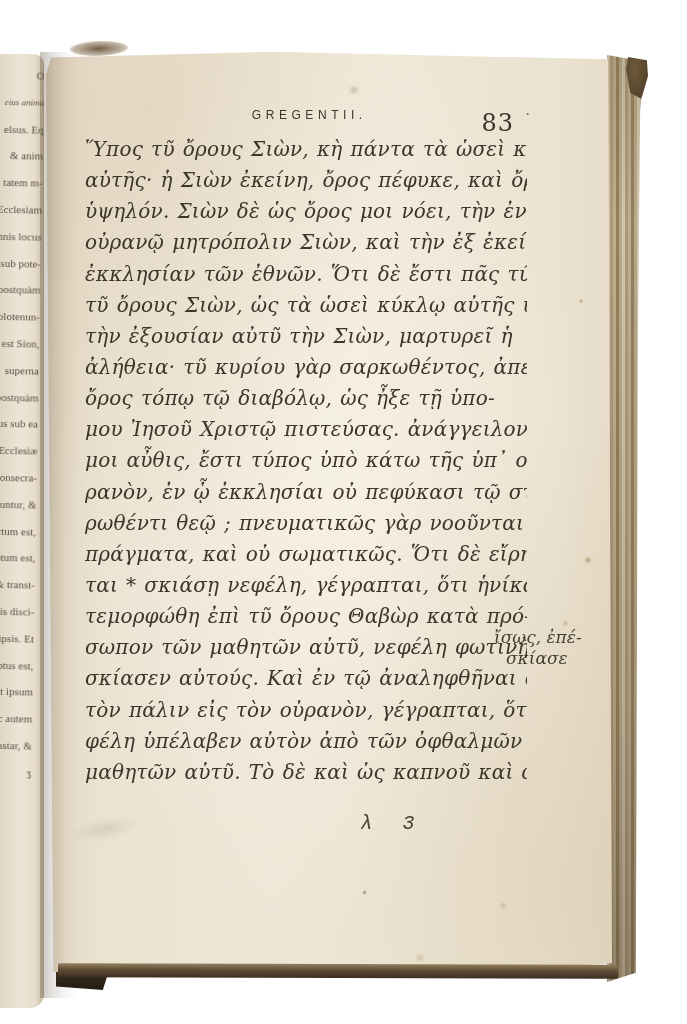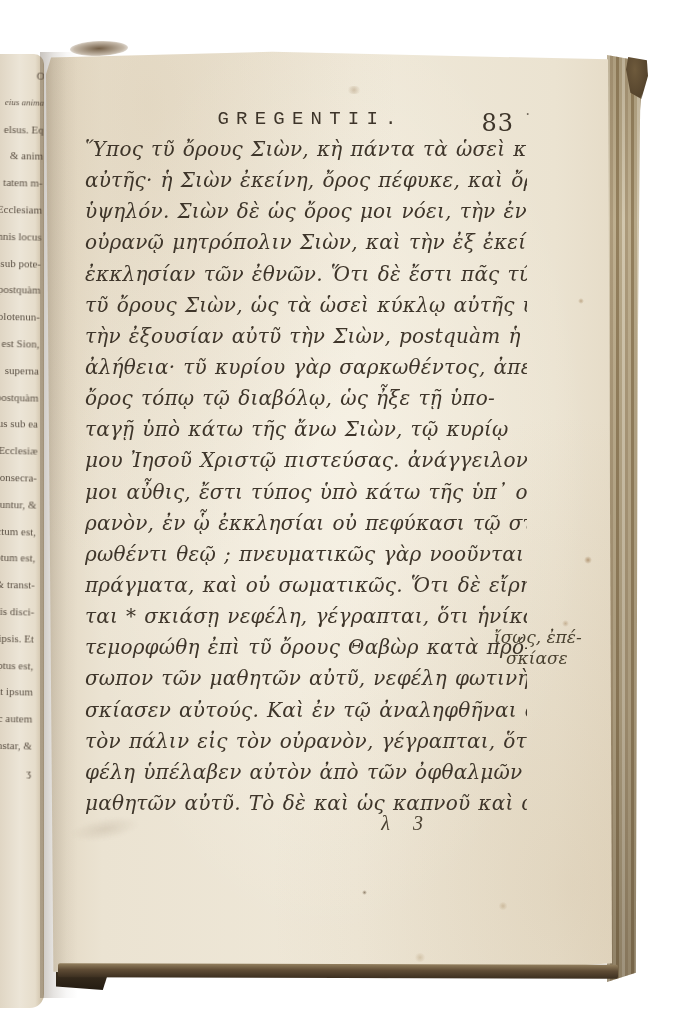--- a/index.html
+++ b/index.html
@@ -41,22 +41,22 @@
       radial-gradient(ellipse at 50% 45%, rgba(255,252,244,.45), transparent 65%),
       linear-gradient(90deg,#e2d7c2 0%,#ebe3d2 10%,#efe8d8 55%,#ebe3d1 90%,#e6dcc8 100%);
     clip-path:polygon(0.9% 0.8%, 40% 0.2%, 99.3% 1%, 100% 98.2%, 60% 99.8%, 1.3% 99.1%, 0 2.6%);
     z-index:2;
   }
 
   
   .header-row{position:absolute;left:40px;top:58px;width:442px;height:26px;color:#3e352a;}
   .header-title{
     display:block;text-align:center;
-    font-size:19px;letter-spacing:.38em;text-indent:.38em;
-    font-family:Liberation Mono, monospace;
+    font-size:12px;letter-spacing:.38em;text-indent:.38em;
+    font-family:Liberation Sans, sans-serif;
   }
   .page-num{position:absolute;right:14px;top:1px;font-size:24px;letter-spacing:1px;}
   .page-num-dot{position:absolute;right:-2px;top:-2px;font-size:14px;opacity:.7;}
 
   
   .gtext{
     position:absolute;left:39px;top:84px;width:442px;
     font-family:"DejaVu Serif", serif;font-style:italic;
     font-size:20px;line-height:31.15px;color:#3e352a;
     letter-spacing:.2px;word-spacing:1.5px;
@@ -67,22 +67,22 @@
   
   .mnote{
     position:absolute;left:448px;top:577px;width:128px;
     font-family:"DejaVu Serif", serif;font-style:italic;
     font-size:17px;line-height:21px;color:#48402f;
   }
   .mnote .m2{padding-left:12px;}
 
   
   .sig{
-    position:absolute;left:306px;top:762px;width:80px;text-align:right;
-    font-family:Liberation Serif, serif;font-style:italic;
+    position:absolute;left:306px;top:762px;width:80px;text-align:center;
+    font-family:Liberation Mono, monospace;font-style:italic;
     font-size:20px;letter-spacing:9px;color:#4a4132;
   }
 
   
   .pencil{
     position:absolute;left:24px;top:768px;width:70px;height:22px;
     background:radial-gradient(ellipse at 50% 50%, rgba(130,110,85,.18), transparent 70%);
     transform:rotate(-10deg);filter:blur(1px);
   }
 
@@ -176,24 +176,23 @@
       <span class="page-num-dot">·</span>
     </div>
 
     <div class="gtext">
         <div class="gline">Ὕπος τῦ ὄρους Σιὼν, κὴ πάντα τὰ ὡσεὶ κύκλῳ</div>
         <div class="gline">αὐτῆς· ἡ Σιὼν ἐκείνη, ὄρος πέφυκε, καὶ ὄρος</div>
         <div class="gline">ὑψηλόν. Σιὼν δὲ ὡς ὄρος μοι νόει, τὴν ἐν τῷ</div>
         <div class="gline">οὐρανῷ μητρόπολιν Σιὼν, καὶ τὴν ἐξ ἐκείνης</div>
         <div class="gline">ἐκκλησίαν τῶν ἐθνῶν. Ὅτι δὲ ἔστι πᾶς τύπος</div>
         <div class="gline">τῦ ὄρους Σιὼν, ὡς τὰ ὡσεὶ κύκλῳ αὐτῆς ὑπὸ</div>
-        <div class="gline">τὴν ἐξουσίαν αὐτῦ τὴν Σιὼν, postquàm ἡ</div>
+        <div class="gline">τὴν ἐξουσίαν αὐτῦ τὴν Σιὼν, μαρτυρεῖ ἡ</div>
         <div class="gline">ἀλήθεια· τῦ κυρίου γὰρ σαρκωθέντος, ἀπετά-</div>
         <div class="gline">ὄρος τόπῳ τῷ διαβόλῳ, ὡς ἦξε τῇ ὑπο-</div>
-        <div class="gline">ταγῇ ὑπὸ κάτω τῆς ἄνω Σιὼν, τῷ κυρίῳ</div>
         <div class="gline">μου Ἰησοῦ Χριστῷ πιστεύσας. ἀνάγγειλον δέ</div>
         <div class="gline">μοι αὖθις, ἔστι τύπος ὑπὸ κάτω τῆς ὑπ᾽ οὐ-</div>
         <div class="gline">ρανὸν, ἐν ᾧ ἐκκλησίαι οὐ πεφύκασι τῷ σταυ-</div>
         <div class="gline">ρωθέντι θεῷ ; πνευματικῶς γὰρ νοοῦνται τὰ</div>
         <div class="gline">πράγματα, καὶ οὐ σωματικῶς. Ὅτι δὲ εἴρη-</div>
         <div class="gline">ται * σκιάσῃ νεφέλη, γέγραπται, ὅτι ἡνίκα με-</div>
         <div class="gline">τεμορφώθη ἐπὶ τῦ ὄρους Θαβὼρ κατὰ πρό-</div>
         <div class="gline">σωπον τῶν μαθητῶν αὐτῦ, νεφέλη φωτινὴ ἐπε-</div>
         <div class="gline">σκίασεν αὐτούς. Καὶ ἐν τῷ ἀναληφθῆναι αὐ-</div>
         <div class="gline">τὸν πάλιν εἰς τὸν οὐρανὸν, γέγραπται, ὅτι νε-</div>

